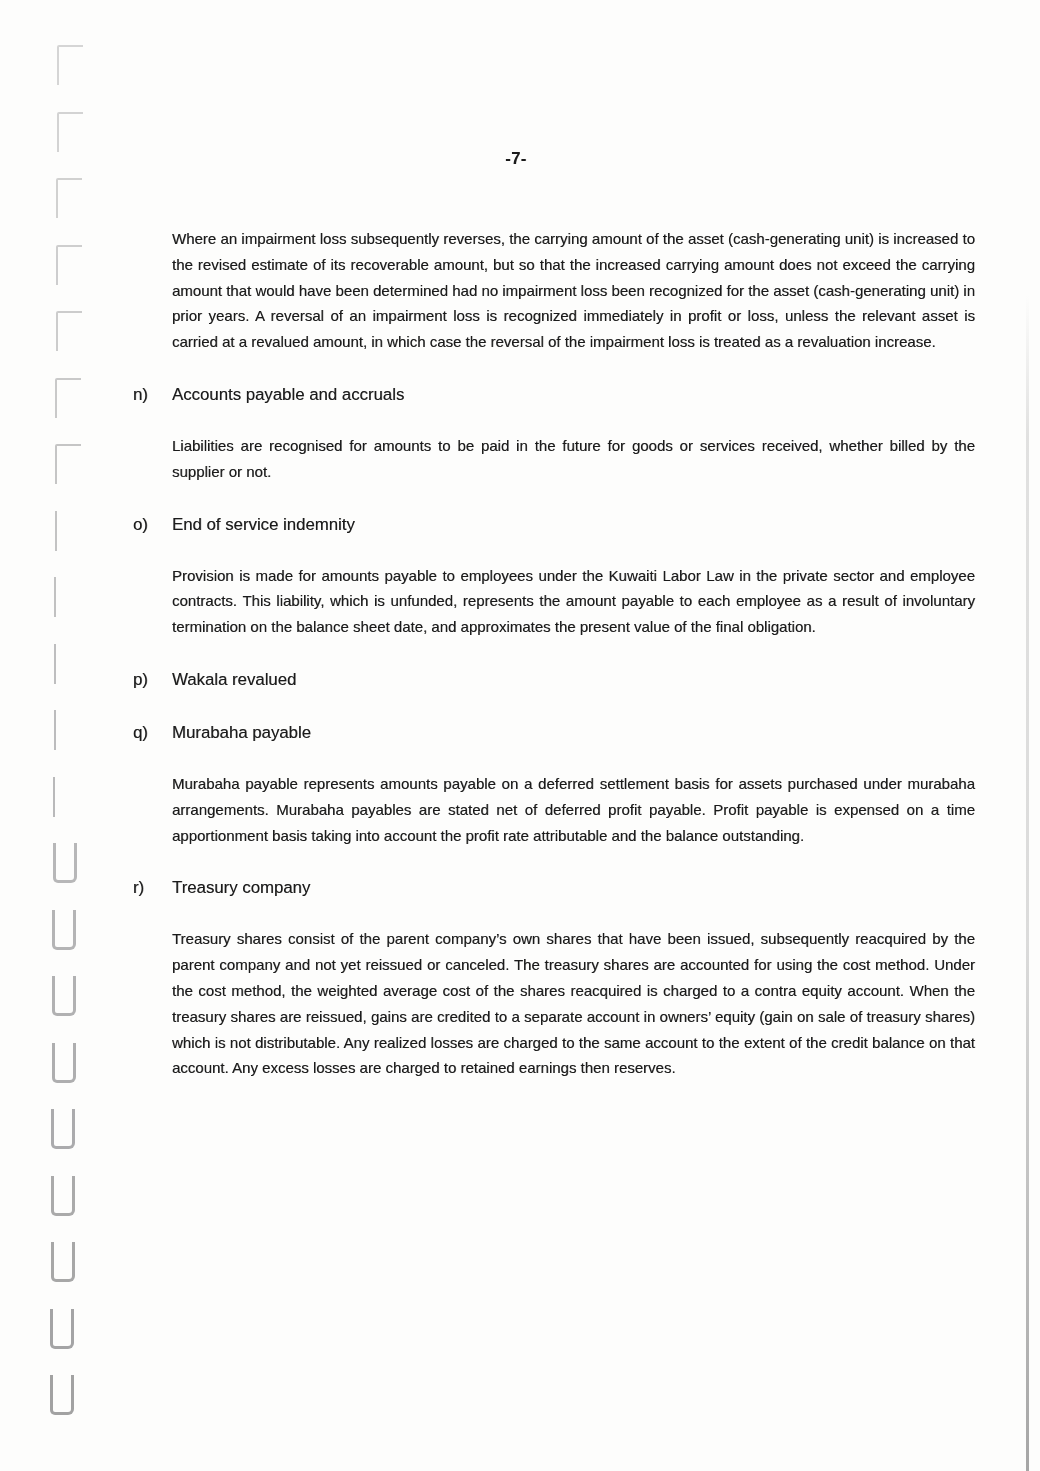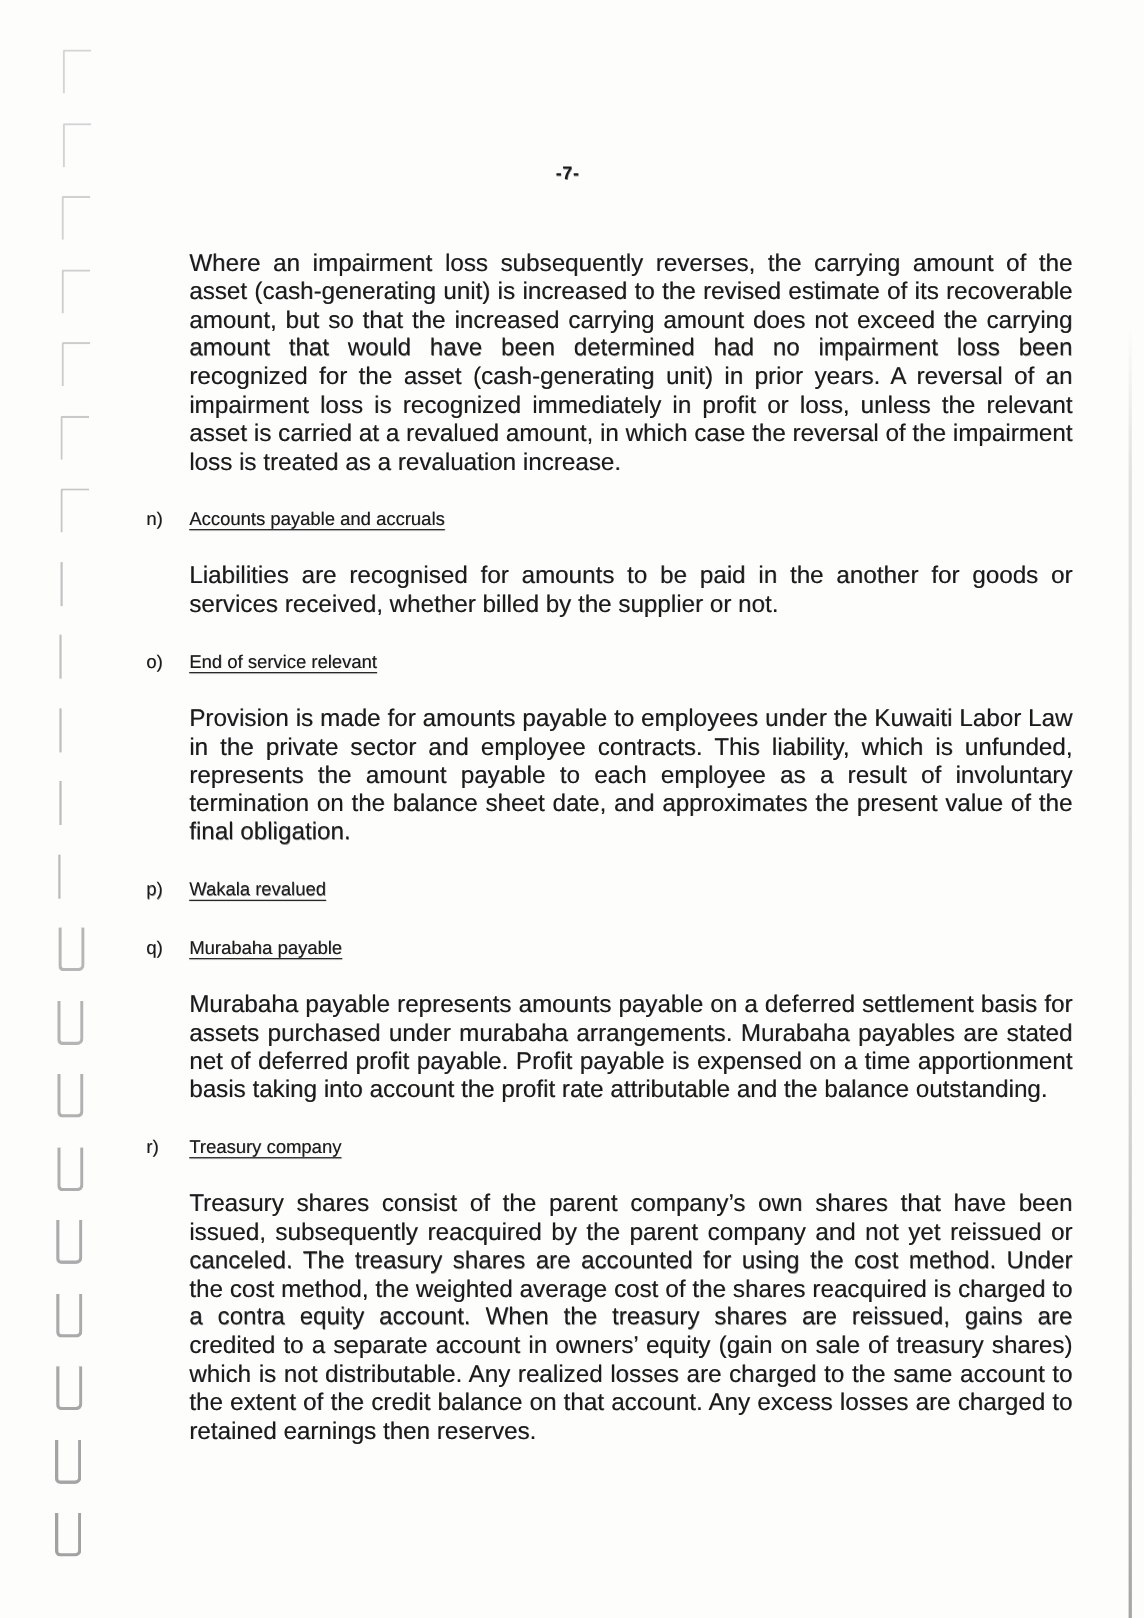--- a/index.html
+++ b/index.html
@@ -23,39 +23,38 @@
     font-weight: bold;
     letter-spacing: 0.5px;
   }
   .content {
     position: absolute;
     left: 172px;
     top: 226px;
     width: 803px;
   }
   .paragraph {
-    font-size: 22px;
+    font-size: 15px;
     line-height: 25.8px;
     text-align: justify;
     margin: 0;
   }
   .section { margin-top: 27px; }
   .section-heading-row {
     display: flex;
     margin-left: -39px;
     line-height: 26px;
   }
   .section-label {
     flex: 0 0 39px;
     width: 39px;
     font-size: 16.8px;
   }
   .section-heading {
     font-size: 16.8px;
-    text-decoration: underline;
     text-underline-offset: 3.5px;
     text-decoration-thickness: 1.3px;
   }
   .section-body { margin-top: 25px; }
 
   
   .binding-marks { position: absolute; top: 0; left: 0; width: 100px; height: 1471px; }
   .mark { position: absolute; width: 26px; height: 40px; box-sizing: border-box; }
   .mark.corner {
     border-top: 2px solid;
@@ -117,27 +116,27 @@
 
   <div class="content">
 
     <p class="paragraph">Where an impairment loss subsequently reverses, the carrying amount of the asset (cash-generating unit) is increased to the revised estimate of its recoverable amount, but so that the increased carrying amount does not exceed the carrying amount that would have been determined had no impairment loss been recognized for the asset (cash-generating unit) in prior years. A reversal of an impairment loss is recognized immediately in profit or loss, unless the relevant asset is carried at a revalued amount, in which case the reversal of the impairment loss is treated as a revaluation increase.</p>
 
     <div class="section">
       <div class="section-heading-row">
         <span class="section-label">n)</span>
         <span class="section-heading">Accounts payable and accruals</span>
       </div>
-      <p class="paragraph section-body">Liabilities are recognised for amounts to be paid in the another for goods or services received, whether billed by the supplier or not.</p>
+      <p class="paragraph section-body">Liabilities are recognised for amounts to be paid in the future for goods or services received, whether billed by the supplier or not.</p>
     </div>
 
     <div class="section">
       <div class="section-heading-row">
         <span class="section-label">o)</span>
-        <span class="section-heading">End of service relevant</span>
+        <span class="section-heading">End of service indemnity</span>
       </div>
       <p class="paragraph section-body">Provision is made for amounts payable to employees under the Kuwaiti Labor Law in the private sector and employee contracts. This liability, which is unfunded, represents the amount payable to each employee as a result of involuntary termination on the balance sheet date, and approximates the present value of the final obligation.</p>
     </div>
 
     <div class="section">
       <div class="section-heading-row">
         <span class="section-label">p)</span>
         <span class="section-heading">Wakala revalued</span>
       </div>
     </div>

